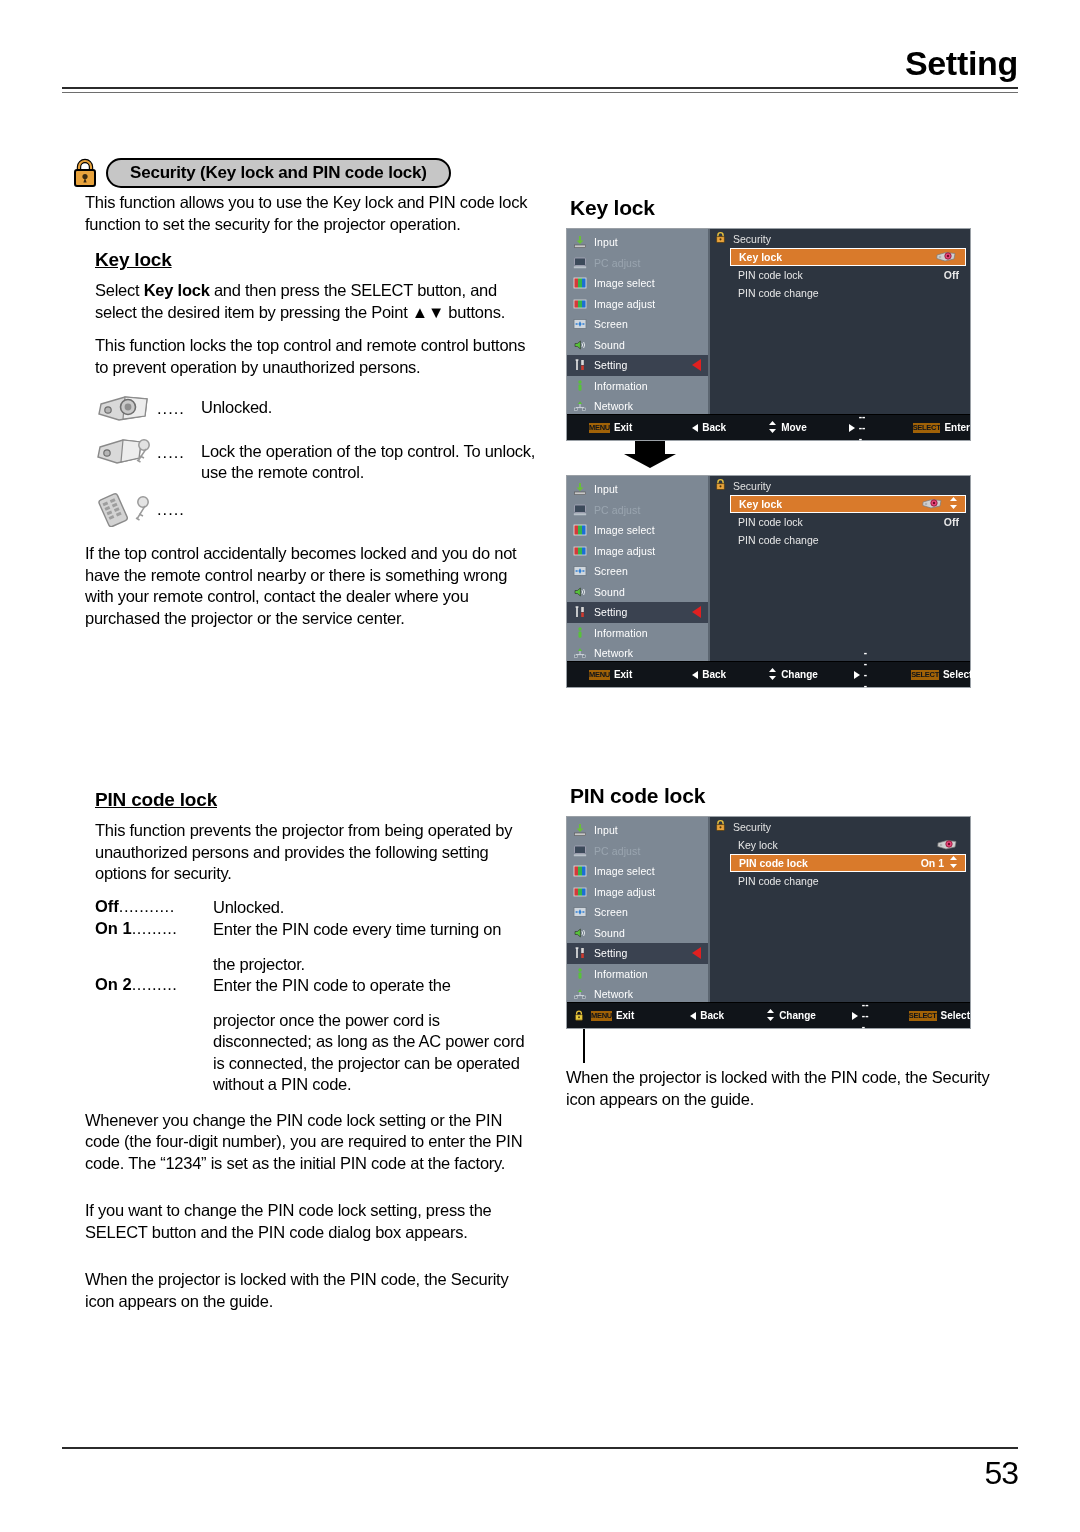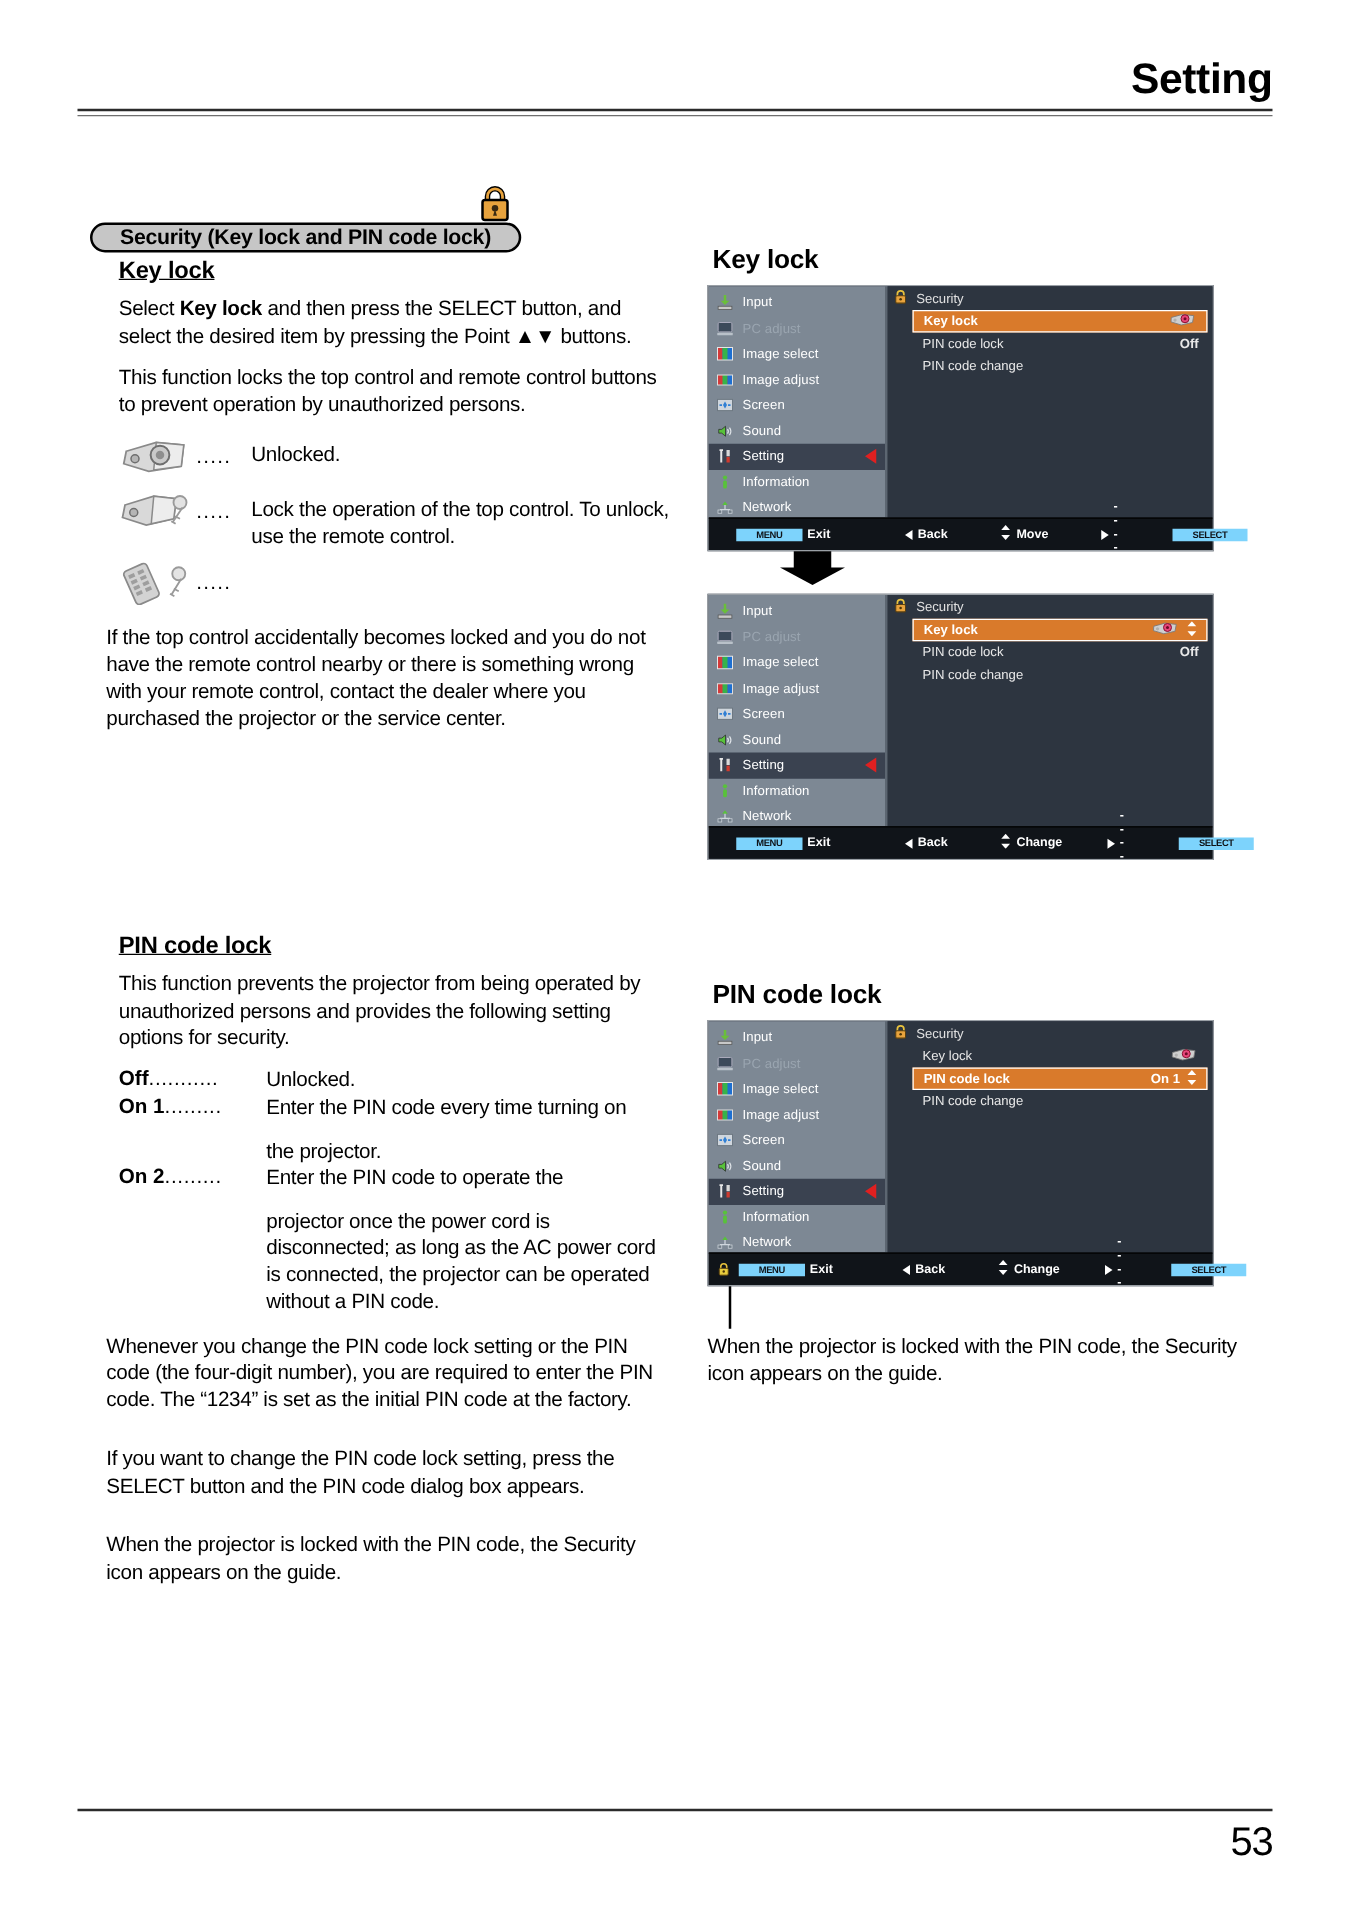--- a/index.html
+++ b/index.html
@@ -16,21 +16,21 @@
   
   .page-header { position:absolute; left:62px; top:44px; width:956px; height:60px; }
   .page-header .title {
     position:absolute; right:0; top:0;
     font-size:34px; font-weight:bold; letter-spacing:-0.3px;
   }
   .page-header .rule1 { position:absolute; left:0; top:43px; width:956px; height:2px; background:#2b2b2b; }
   .page-header .rule2 { position:absolute; left:0; top:48px; width:956px; height:1px; background:#6e6e6e; }
 
   
-  .banner-wrap { position:absolute; left:72px; top:148px; height:32px; display:flex; align-items:flex-end;flex-direction:column; }
+  .banner-wrap { position:absolute; left:72px; top:158px; height:32px; display:flex; align-items:flex-start; }
   .lock-badge { width:26px; height:30px; position:relative; margin-right:8px; }
   .pill {
     height:30px; border:2px solid #000; border-radius:16px;
     background:#c6c6c6; display:flex; align-items:center;
     padding:0 22px; font-size:17px; font-weight:bold; letter-spacing:-0.2px;
   }
 
   
   .left-col { position:absolute; left:85px; top:192px; width:452px; }
   .right-col { position:absolute; left:566px; top:196px; width:452px; }
@@ -99,22 +99,22 @@
   }
   .menu-row .val { display:flex; align-items:center; gap:5px; font-weight:bold; }
 
   .osd-foot {
     position:absolute; left:0; right:0; bottom:0; height:26px;
     background:#101419; border-top:1px solid #000;
     display:flex; align-items:center; color:#ffffff; font-size:10px; font-weight:bold;
   }
   .foot-cell { display:flex; align-items:center; gap:4px; }
   .keycap {
-    display:inline-block; background:#7dd3fc; color:#101419;
-    font-size:7.5px; font-weight:bold; padding:1px 16px; line-height:8px;
+    display:inline-block; background:#a16207; color:#101419;
+    font-size:7.5px; font-weight:bold; padding:1px 0; line-height:8px;
     letter-spacing:-0.3px;
   }
   .arrow-left { width:0;height:0;border-top:4px solid transparent;border-bottom:4px solid transparent;border-right:6px solid #fff; }
   .arrow-right { width:0;height:0;border-top:4px solid transparent;border-bottom:4px solid transparent;border-left:6px solid #fff; }
 
   .down-arrow-gfx { position:absolute; left:55px; top:-2px; width:66px; height:30px; }
 
   .caption { font-size:16.5px; line-height:21.5px; letter-spacing:-0.25px; margin:0; }
   .callout-line { position:absolute; width:2px; background:#000; }
 
@@ -142,20 +142,21 @@
       <rect x="3" y="12" width="20" height="16" rx="2" fill="#e8a33d" stroke="#000" stroke-width="2"></rect>
       <circle cx="13" cy="18.5" r="2.6" fill="#3a2a12"></circle>
       <path d="M13 19.5 l1.6 5 h-3.2 z" fill="#3a2a12"></path>
     </svg>
   </span>
   <span class="pill">Security (Key lock and PIN code lock)</span>
 </div>
 
 <div class="left-col">
 
+  <p class="body">This function allows you to use the Key lock and PIN code lock function to set the security for the projector operation.</p>
 
   <div class="sub-head">Key lock</div>
 
   <div class="para-block">
     <p class="body"><span>Select </span><b>Key lock</b><span> and then press the SELECT button, and select the desired item by pressing the Point ▲▼ buttons.</span></p>
     <p class="body">This function locks the top control and remote control buttons to prevent operation by unauthorized persons.</p>
   </div>
 
   <div class="legend">
 

